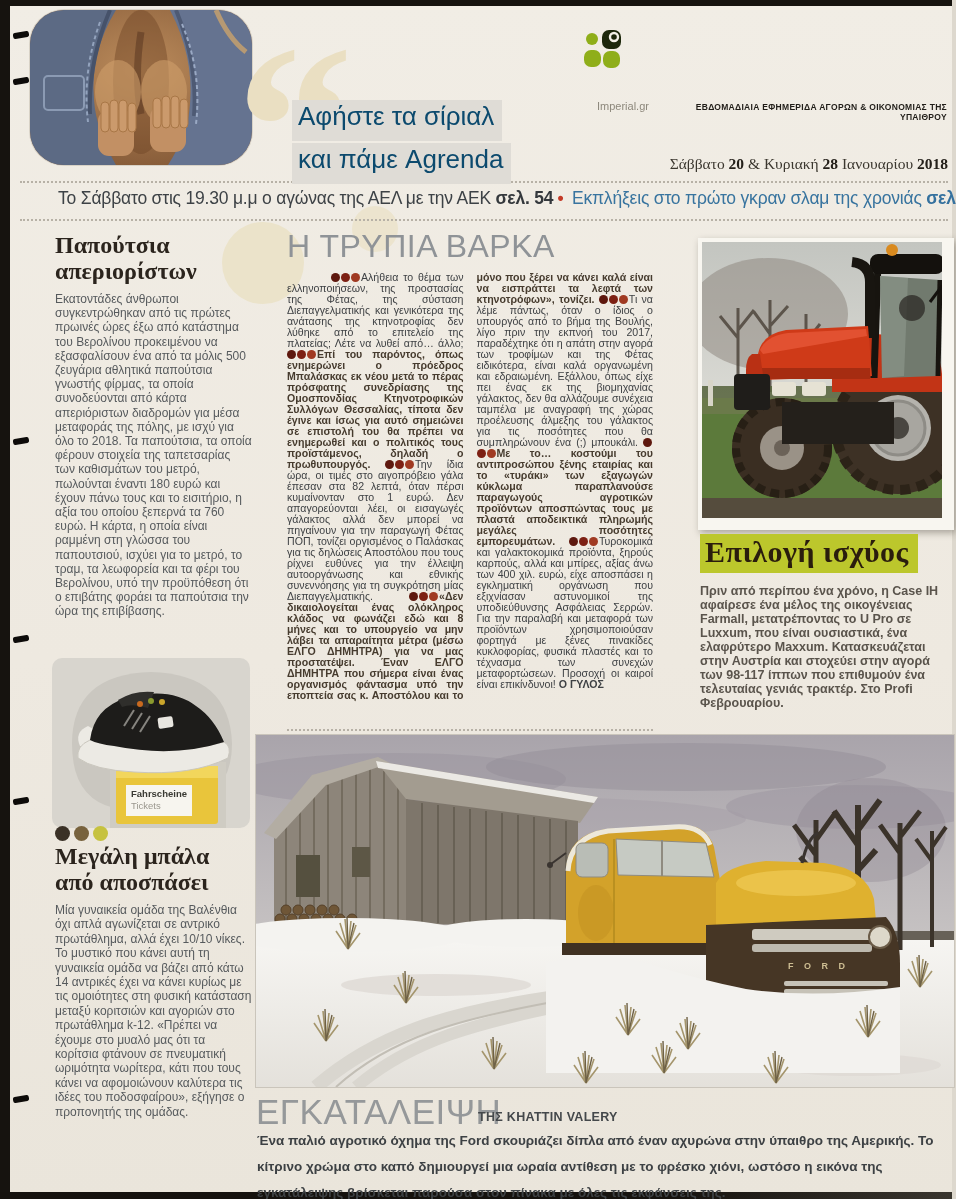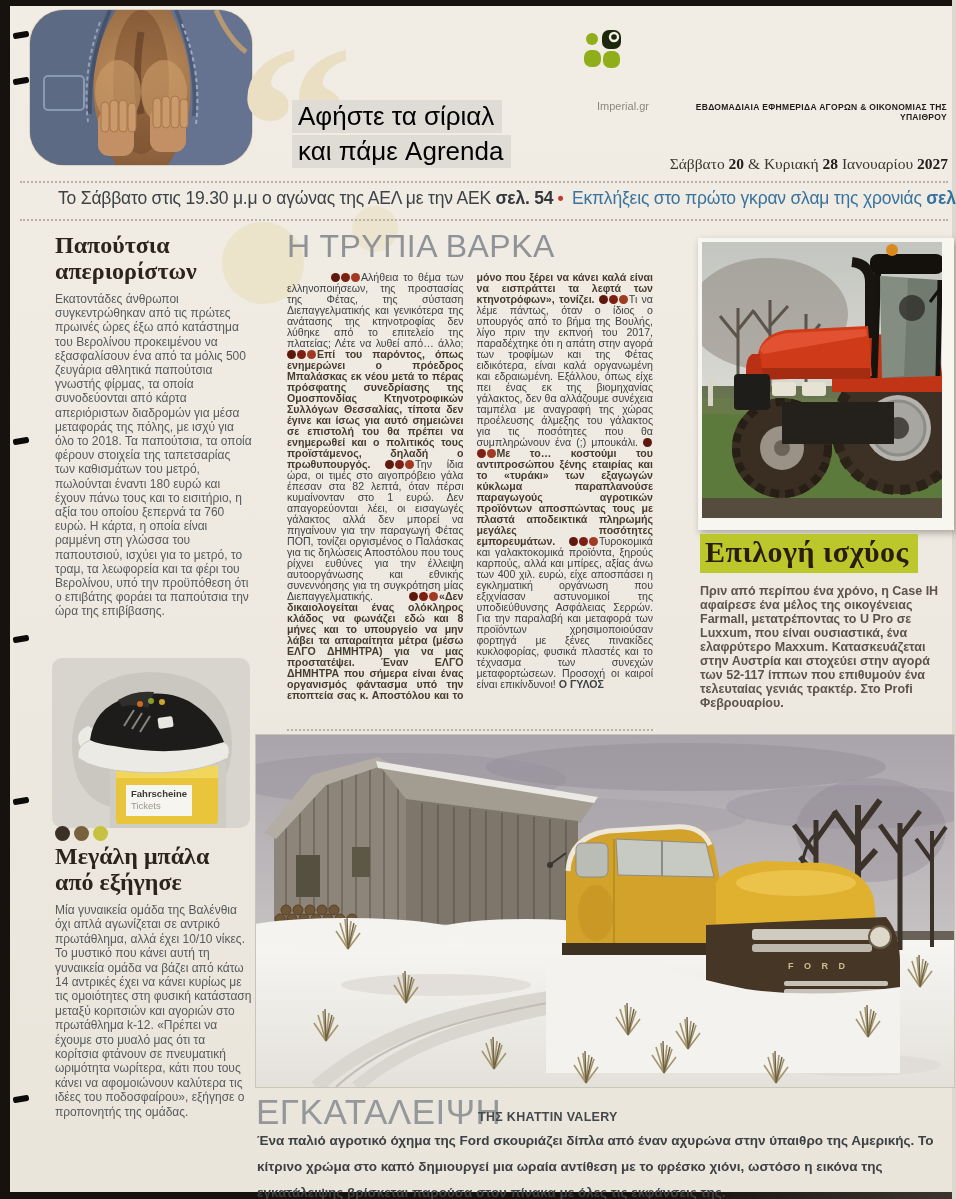--- a/index.html
+++ b/index.html
@@ -13,22 +13,22 @@
   .edge-bottom{left:0;top:1192px;width:956px;height:7px;background:linear-gradient(90deg,#15120e 70%,#3a362f);}
   .edge-right{left:952px;top:0;width:4px;height:1199px;background:#ddd8ce;}
   .holemark{left:13px;width:16px;height:6px;background:#0d0b09;border-radius:2px;transform:rotate(-10deg);}
   
   .cream-circle{border-radius:50%;background:#ebe3ca;}
   
   .photo-wrap{left:30px;top:10px;width:222px;height:155px;border-radius:34px;overflow:hidden;box-shadow:0 0 0 1px #d8d2c6;}
   .quote-mark{left:236px;top:22px;font-family:"Liberation Serif",serif;font-weight:bold;
               font-size:235px;line-height:0.9;color:#eadfc2;z-index:1;}
   .quote-block{left:292px;top:100px;z-index:2;}
-  .quote-line{display:inline-block;background:#dfdcd6;color:#000000;font-size:26px;
-              line-height:30px;padding:1px 8px 2px 6px;margin-bottom:2px;}
+  .quote-line{display:inline-block;background:#dfdcd6;color:#0c4a6e;font-size:26px;
+              line-height:30px;padding:1px 8px 10px 6px;margin-bottom:2px;}
   .logo-icon{left:584px;top:30px;}
   .logo-text{left:620px;top:14px;font-family:"Liberation Serif",serif;font-weight:bold;
              font-size:78px;letter-spacing:-3px;color:#14110c;line-height:1;}
   .agronews{left:597px;top:100px;font-size:11px;color:#8d887c;}
   .tagline{left:655px;top:102px;width:292px;text-align:right;font-size:8.5px;font-weight:bold;
            color:#201d18;letter-spacing:0.3px;}
   .dateline{left:560px;top:155px;width:388px;text-align:right;font-family:"Liberation Serif",serif;
             font-size:15.5px;color:#3b372f;}
   .dateline b{color:#24201a;}
   
@@ -138,21 +138,21 @@
     <svg width="40" height="40" viewBox="0 0 40 40">
       <circle cx="8" cy="9" r="6" fill="#8fae19"></circle>
       <rect x="18" y="0" width="19" height="19" rx="7" fill="#1d270b"></rect>
       <circle cx="30" cy="7" r="4" fill="none" stroke="#f2efe6" stroke-width="2.4"></circle>
       <rect x="0" y="20" width="17" height="17" rx="7" fill="#8fae19"></rect>
       <rect x="19" y="21" width="17" height="17" rx="7" fill="#8fae19"></rect>
     </svg>
   </div>
   <div class="abs agronews">Imperial.gr</div>
   <div class="abs tagline">ΕΒΔΟΜΑΔΙΑΙΑ ΕΦΗΜΕΡΙΔΑ ΑΓΟΡΩΝ &amp; ΟΙΚΟΝΟΜΙΑΣ ΤΗΣ ΥΠΑΙΘΡΟΥ</div>
-  <div class="abs dateline"><span>Σάββατο </span><b>20</b><span> &amp; Κυριακή </span><b>28</b><span> Ιανουαρίου </span><b>2027</b></div>
+  <div class="abs dateline"><span>Σάββατο </span><b>20</b><span> &amp; Κυριακή </span><b>28</b><span> Ιανουαρίου </span><b>2018</b></div>
 
   <div class="abs dotline" style="left:20px;top:181px;width:928px"></div>
   <div class="abs teaser"><span>Το Σάββατο στις 19.30 μ.μ ο αγώνας της ΑΕΛ με την ΑΕΚ </span><span class="pg">σελ. 54</span><span class="sep">•</span><span class="blue"> Εκπλήξεις στο πρώτο γκραν σλαμ της χρονιάς </span><span class="pgblue">σελ. 54</span></div>
   <div class="abs dotline" style="left:20px;top:219px;width:928px"></div>
 
   <div class="abs a1-title">Παπούτσια απεριορίστων</div>
   <div class="abs a1-body">Εκατοντάδες άνθρωποι συγκεντρώθηκαν από τις πρώτες πρωινές ώρες έξω από κατάστημα του Βερολίνου προκειμένου να εξασφαλίσουν ένα από τα μόλις 500 ζευγάρια αθλητικά παπούτσια γνωστής φίρμας, τα οποία συνοδεύονται από κάρτα απεριόριστων διαδρομών για μέσα μεταφοράς της πόλης, με ισχύ για όλο το 2018. Τα παπούτσια, τα οποία φέρουν στοιχεία της ταπετσαρίας των καθισμάτων του μετρό, πωλούνται έναντι 180 ευρώ και έχουν πάνω τους και το εισιτήριο, η αξία του οποίου ξεπερνά τα 760 ευρώ. Η κάρτα, η οποία είναι ραμμένη στη γλώσσα του παπουτσιού, ισχύει για το μετρό, το τραμ, τα λεωφορεία και τα φέρι του Βερολίνου, υπό την προϋπόθεση ότι ο επιβάτης φοράει τα παπούτσια την ώρα της επιβίβασης.</div>
 
   <div class="abs shoe-wrap">
     <svg width="198" height="170" viewBox="0 0 198 170">
@@ -178,21 +178,21 @@
     </svg>
   </div>
 
   <div class="abs dots-row">
     <i style="background:#3a3126"></i>
     <i style="background:#77623d"></i>
     <i style="background:#c6c23f"></i>
   </div>
   <div class="abs a2-title">
     <span>Μεγάλη μπάλα</span><br>
-    <span>από εξήγησε</span>
+    <span>από αποσπάσει</span>
   </div>
   <div class="abs a2-body">Μία γυναικεία ομάδα της Βαλένθια όχι απλά αγωνίζεται σε αντρικό πρωτάθλημα, αλλά έχει 10/10 νίκες. Το μυστικό που κάνει αυτή τη γυναικεία ομάδα να βάζει από κάτω 14 αντρικές έχει να κάνει κυρίως με τις ομοιότητες στη φυσική κατάσταση μεταξύ κοριτσιών και αγοριών στο πρωτάθλημα k-12. «Πρέπει να έχουμε στο μυαλό μας ότι τα κορίτσια φτάνουν σε πνευματική ωριμότητα νωρίτερα, κάτι που τους κάνει να αφομοιώνουν καλύτερα τις ιδέες του ποδοσφαίρου», εξήγησε ο προπονητής της ομάδας.</div>
 
   <div class="abs main-title">Η ΤΡΥΠΙΑ ΒΑΡΚΑ</div>
   <div class="abs main-cols">
     <span class="pdots"><i class="pd1"></i><i class="pd2"></i><i class="pd3"></i></span><span class="seg">Αλήθεια το θέμα των ελληνοποιήσεων, της προστασίας της Φέτας, της σύσταση Διεπαγγελματικής και γενικότερα της ανάτασης της κτηνοτροφίας δεν λύθηκε από το επιτελείο της πλατείας; Λέτε να λυθεί από… άλλο; </span><span class="pdots"><i class="pd1"></i><i class="pd2"></i><i class="pd3"></i></span><b class="seg">Επί του παρόντος, όπως ενημερώνει ο πρόεδρος Μπαλάσκας εκ νέου μετά το πέρας πρόσφατης συνεδρίασης της Ομοσπονδίας Κτηνοτροφικών Συλλόγων Θεσσαλίας, τίποτα δεν έγινε και ίσως για αυτό σημειώνει σε επιστολή του θα πρέπει να ενημερωθεί και ο πολιτικός τους προϊστάμενος, δηλαδή ο πρωθυπουργός. </b><span class="pdots"><i class="pd1"></i><i class="pd2"></i><i class="pd3"></i></span><span class="seg">Την ίδια ώρα, οι τιμές στο αιγοπρόβειο γάλα έπεσαν στα 82 λεπτά, όταν πέρσι κυμαίνονταν στο 1 ευρώ. Δεν απαγορεύονται λέει, οι εισαγωγές γάλακτος αλλά δεν μπορεί να πηγαίνουν για την παραγωγή Φέτας ΠΟΠ, τονίζει οργισμένος ο Παλάσκας για τις δηλώσεις Αποστόλου που τους ρίχνει ευθύνες για την έλλειψη αυτοοργάνωσης και εθνικής συνεννόησης για τη συγκρότηση μίας Διεπαγγελματικής. </span><span class="pdots"><i class="pd1"></i><i class="pd2"></i><i class="pd3"></i></span><b class="seg">«Δεν δικαιολογείται ένας ολόκληρος κλάδος να φωνάζει εδώ και 8 μήνες και το υπουργείο να μην λάβει τα απαραίτητα μέτρα (μέσω ΕΛΓΟ ΔΗΜΗΤΡΑ) για να μας προστατέψει. Έναν ΕΛΓΟ ΔΗΜΗΤΡΑ που σήμερα είναι ένας οργανισμός φάντασμα υπό την εποπτεία σας κ. Αποστόλου και το μόνο που ξέρει να κάνει καλά είναι να εισπράττει τα λεφτά των κτηνοτρόφων», τονίζει. </b><span class="pdots"><i class="pd1"></i><i class="pd2"></i><i class="pd3"></i></span><span class="seg">Τι να λέμε πάντως, όταν ο ίδιος ο υπουργός από το βήμα της Βουλής, λίγο πριν την εκπνοή του 2017, παραδέχτηκε ότι η απάτη στην αγορά των τροφίμων και της Φέτας ειδικότερα, είναι καλά οργανωμένη και εδραιωμένη. Εξάλλου, όπως είχε πει ένας εκ της βιομηχανίας γάλακτος, δεν θα αλλάζουμε συνέχεια ταμπέλα με αναγραφή της χώρας προέλευσης άλμεξης του γάλακτος για τις ποσότητες που θα συμπληρώνουν ένα (;) μπουκάλι. </span><span class="pdots"><i class="pd1"></i><i class="pd2"></i><i class="pd3"></i></span><b class="seg">Με το… κοστούμι του αντιπροσώπου ξένης εταιρίας και το «τυράκι» των εξαγωγών κύκλωμα παραπλανούσε παραγωγούς αγροτικών προϊόντων αποσπώντας τους με πλαστά αποδεικτικά πληρωμής μεγάλες ποσότητες εμπορευμάτων. </b><span class="pdots"><i class="pd1"></i><i class="pd2"></i><i class="pd3"></i></span><span class="seg">Τυροκομικά και γαλακτοκομικά προϊόντα, ξηρούς καρπούς, αλλά και μπίρες, αξίας άνω των 400 χιλ. ευρώ, είχε αποσπάσει η εγκληματική οργάνωση που εξιχνίασαν αστυνομικοί της υποδιεύθυνσης Ασφάλειας Σερρών. Για την παραλαβή και μεταφορά των προϊόντων χρησιμοποιούσαν φορτηγά με ξένες πινακίδες κυκλοφορίας, φυσικά πλαστές και το τέχνασμα των συνεχών μεταφορτώσεων. Προσοχή οι καιροί είναι επικίνδυνοι! </span><span class="signature">Ο ΓΥΛΟΣ</span>
   </div>
   <div class="abs dotline" style="left:287px;top:729px;width:366px"></div>
 
   <div class="abs tractor-frame">
@@ -241,21 +241,21 @@
         <rect x="70" y="140" width="24" height="14" rx="3" fill="#e6e2d4"></rect>
         <rect x="100" y="140" width="24" height="14" rx="3" fill="#e6e2d4"></rect>
         <path d="M240,44 l-12,16" stroke="#14110d" stroke-width="3"></path>
       </g>
     </svg>
   </div>
 
   <div class="abs r-title-wrap">
     <span class="r-title">Επιλογή ισχύος</span>
   </div>
-  <div class="abs r-body">Πριν από περίπου ένα χρόνο, η Case IH αφαίρεσε ένα μέλος της οικογένειας Farmall, μετατρέποντας το U Pro σε Luxxum, που είναι ουσιαστικά, ένα ελαφρύτερο Maxxum. Κατασκευάζεται στην Αυστρία και στοχεύει στην αγορά των 52-117 ίππων που επιθυμούν ένα τελευταίας γενιάς τρακτέρ. Στο Profi Φεβρουαρίου.</div>
+  <div class="abs r-body">Πριν από περίπου ένα χρόνο, η Case IH αφαίρεσε ένα μέλος της οικογένειας Farmall, μετατρέποντας το U Pro σε Luxxum, που είναι ουσιαστικά, ένα ελαφρύτερο Maxxum. Κατασκευάζεται στην Αυστρία και στοχεύει στην αγορά των 98-117 ίππων που επιθυμούν ένα τελευταίας γενιάς τρακτέρ. Στο Profi Φεβρουαρίου.</div>
 
   <div class="abs cap-title">ΕΓΚΑΤΑΛΕΙΨΗ</div>
 
   <div class="abs painting-wrap">
     <svg width="698" height="352" viewBox="0 0 698 352">
       <defs>
         <linearGradient id="psky" x1="0" y1="0" x2="0" y2="1">
           <stop offset="0%" stop-color="#a9a4ab"></stop>
             <stop offset="100%" stop-color="#d8d5d1"></stop>
         </linearGradient>

